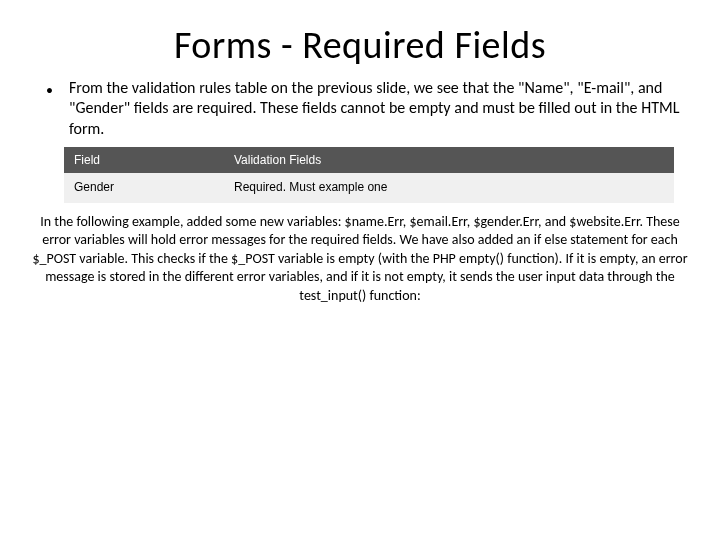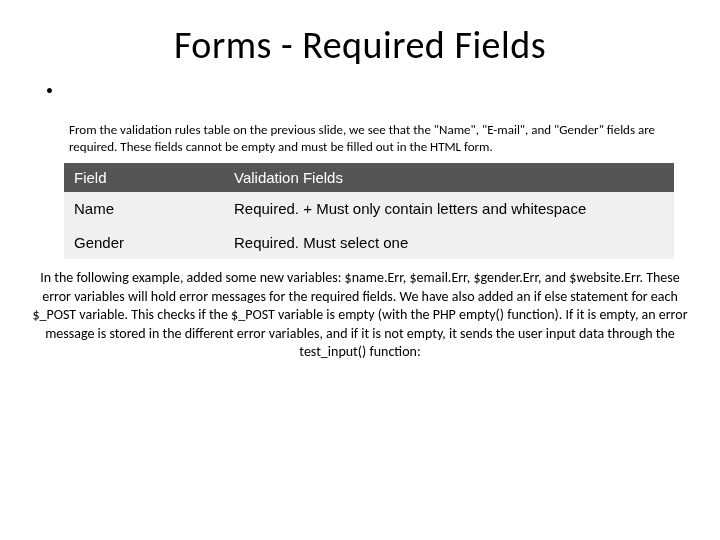--- a/index.html
+++ b/index.html
@@ -29,30 +29,29 @@
     align-items: flex-start;
     margin: 0 0 8px 18px;
   }
   .bullet-dot {
     font-size: 14px;
     line-height: 22px;
     margin-right: 16px;
     margin-top: 2px;
   }
   .bullet-text {
-    font-size: 13px;
+    font-size: 16px;
     line-height: 1.28;
-    margin-top: 44px;
   }
   table.rules {
     border-collapse: collapse;
     width: 610px;
     margin: 4px 0 10px 36px;
     font-family: Verdana, Geneva, sans-serif;
-    font-size: 15px;
+    font-size: 12px;
   }
   table.rules th {
     background: #555;
     color: #fff;
     text-align: left;
     font-weight: 400;
     padding: 6px 10px;
   }
   table.rules td {
     padding: 7px 10px;
@@ -89,25 +88,21 @@
 
   <table class="rules">
     <thead>
       <tr>
         <th>Field</th>
         <th>Validation Fields</th>
       </tr>
     </thead>
     <tbody>
       <tr class="even">
-        <td class="field">Name</td>
-        <td>Required. + Must only contain letters and whitespace</td>
-      </tr>
-      <tr class="even">
         <td class="field">Gender</td>
-        <td>Required. Must select one</td>
+        <td>Required. Must example one</td>
       </tr>
     </tbody>
   </table>
 
   <div class="para">In the following example, added some new variables: $name.Err, $email.Err, $gender.Err, and $website.Err. These error variables will hold error messages for the required fields. We have also added an if else statement for each $_POST variable. This checks if the $_POST variable is empty (with the PHP empty() function). If it is empty, an error message is stored in the different error variables, and if it is not empty, it sends the user input data through the test_input() function:</div>
 
 </div>
 
 </body></html>

